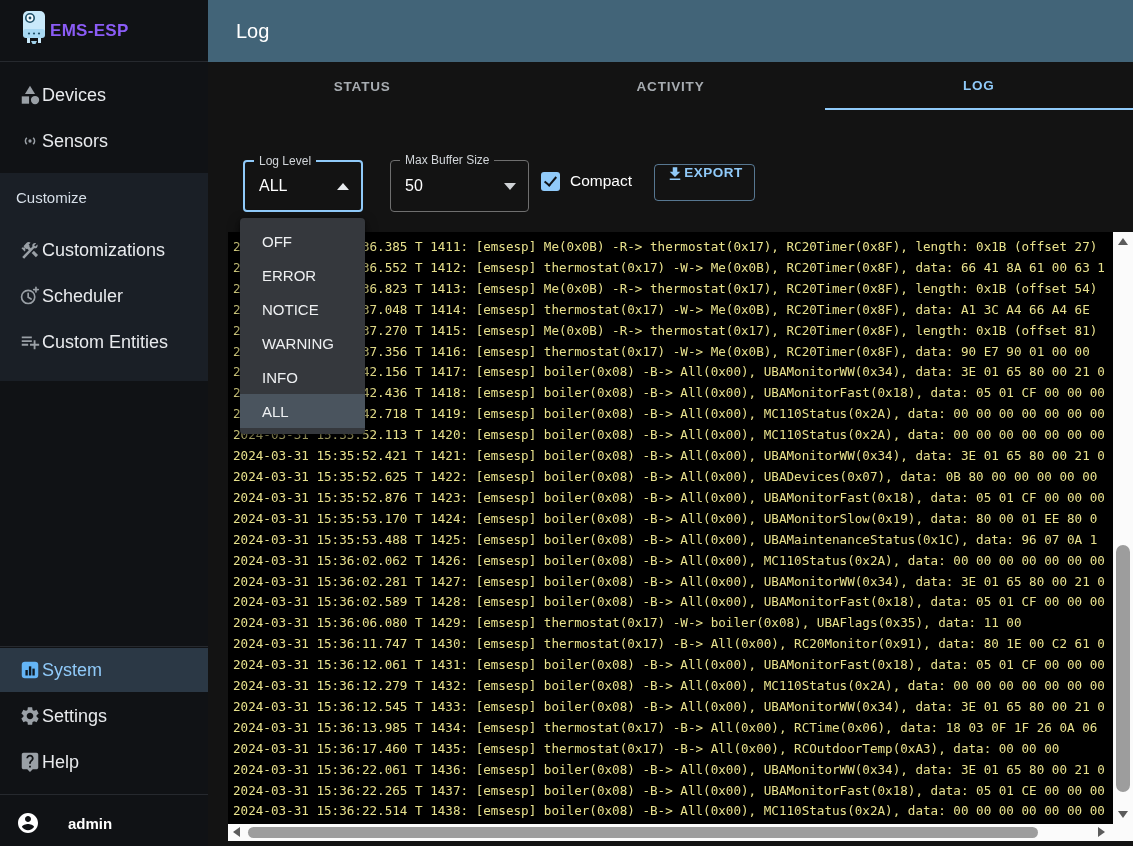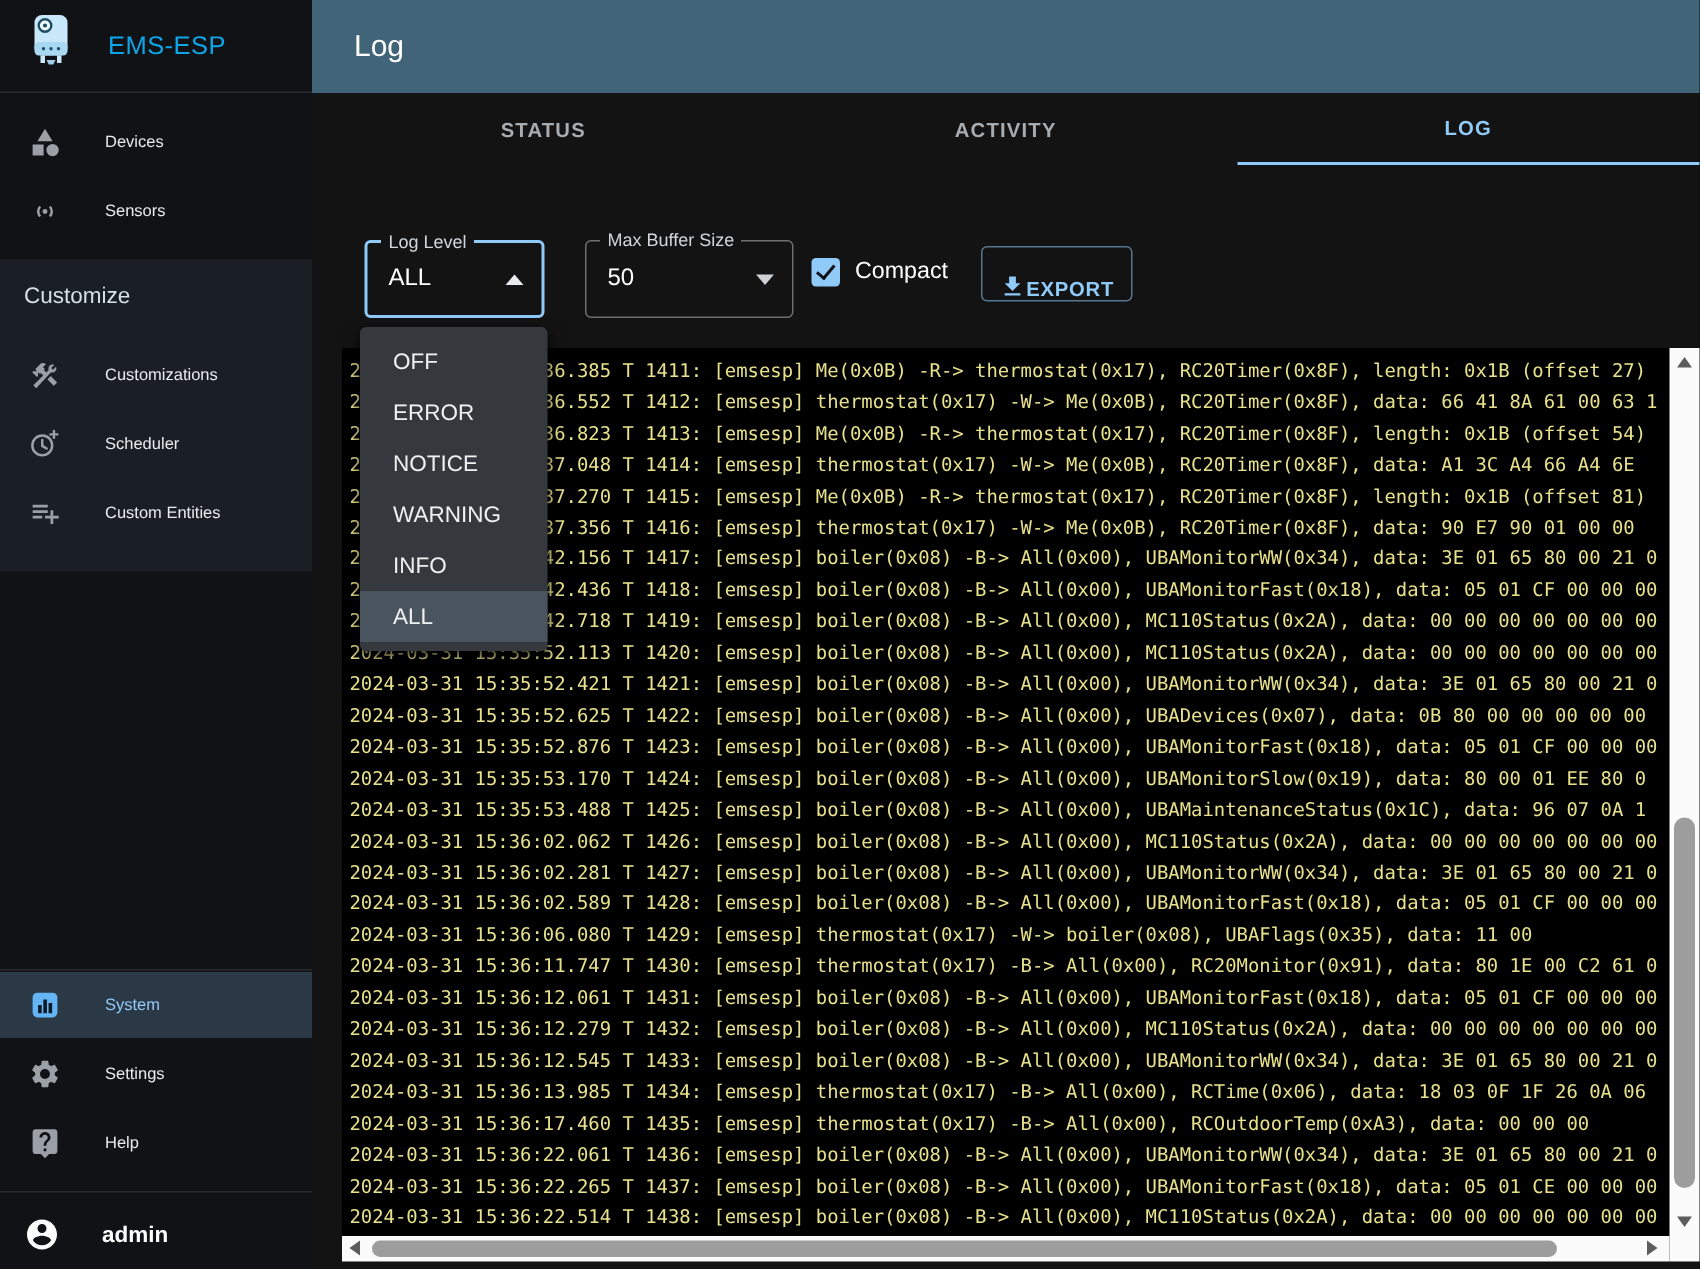--- a/index.html
+++ b/index.html
@@ -5,25 +5,25 @@
   * { margin:0; padding:0; box-sizing:border-box; }
   html,body { width:1133px; height:846px; overflow:hidden; background:#131313;
     font-family:"Liberation Sans", sans-serif; }
 
   
   .sidebar { position:absolute; left:0; top:0; width:208px; height:846px;
     background:#101215; z-index:30; }
   .logo-row { position:absolute; left:0; top:0; width:208px; height:62px;
     display:flex; align-items:center; border-bottom:1px solid #26292e; }
   .logo-ic { margin-left:18px; }
-  .logo-title { margin-left:22px; color:#0ea5e9; font-size:17px; font-weight:normal; letter-spacing:.3px; }
+  .logo-title { color:#8b5cf6; font-size:17px; font-weight:bold; letter-spacing:.3px; }
   .nav-item { position:absolute; left:0; width:208px; height:46px;
     display:flex; align-items:center; cursor:pointer; }
   .nav-item .ic { width:24px; margin-left:18px; display:flex; justify-content:center; }
-  .nav-item .lbl { margin-left:28px; color:#e8eaed; font-size:11px; }
+  .nav-item .lbl { color:#e8eaed; font-size:18px; }
   .customize-box { position:absolute; left:0; top:173px; width:208px; height:208px;
     background:#1a1f26; }
   .customize-hd { position:absolute; left:16px; top:16px; color:#d7dfe8;
     font-size:15px; font-weight:normal; }
   .nav-item.active { background:#2b3845; }
   .nav-item.active .lbl { color:#90caf9; }
   .sb-divider { position:absolute; left:0; width:208px; border-top:1px solid #26292e; }
   .admin-row { position:absolute; left:0; top:800px; width:208px; height:46px;
     display:flex; align-items:center; cursor:pointer;font-weight:bold; }
   .admin-row .lbl { margin-left:28px; color:#fff; font-size:15px; }
@@ -54,21 +54,21 @@
 
   .checkbox { position:absolute; left:333px; top:172px; width:19px; height:19px;
     background:#90caf9; border-radius:3px; cursor:pointer; }
   .checkbox::after { content:""; position:absolute; left:6px; top:2px; width:5px; height:10px;
     border:solid #0e1216; border-width:0 2.5px 2.5px 0; transform:rotate(40deg); }
   .compact-lbl { position:absolute; left:362px; top:172px; color:#fff; font-size:15.5px;
     font-weight:500; }
 
   .export-btn { position:absolute; left:446px; top:164px; width:101px; height:37px;
     border:1px solid rgba(144,202,249,.55); border-radius:4px; background:none;
-    display:flex; align-items:flex-end; justify-content:center; gap:0; cursor:pointer;
+    display:flex; align-items:flex-start; justify-content:center; gap:0; cursor:pointer;
     color:#90caf9; font-size:13.5px; font-weight:bold; letter-spacing:.5px;
     font-family:"Liberation Sans", sans-serif; }
 
   
   .menu { position:absolute; left:32px; top:218px; width:125px; background:#35383d;
     border-radius:4px; padding:6px 0; z-index:40;
     box-shadow:0 5px 12px rgba(0,0,0,.55), 0 2px 4px rgba(0,0,0,.4); }
   .menu-item { height:34px; display:flex; align-items:center; padding-left:22px;
     color:#eef0f2; font-size:15px; cursor:pointer; }
   .menu-item.selected { background:#4a545e; }

